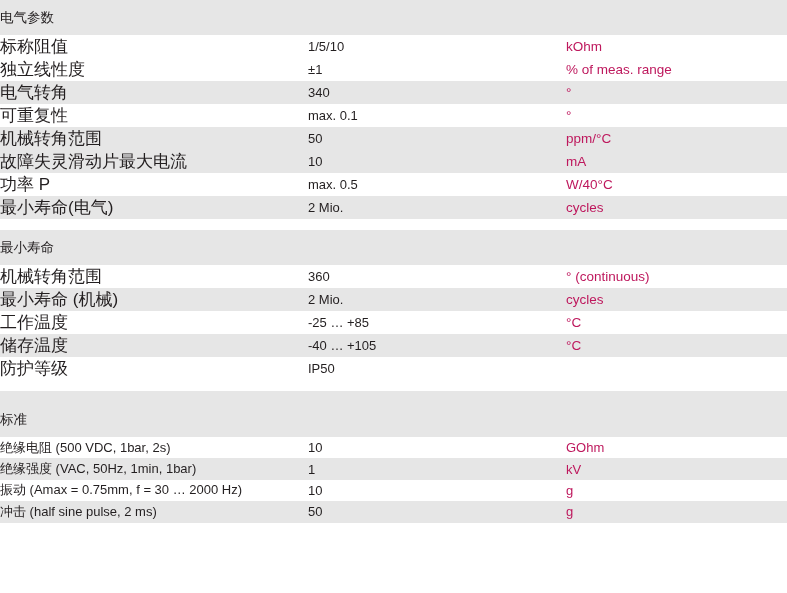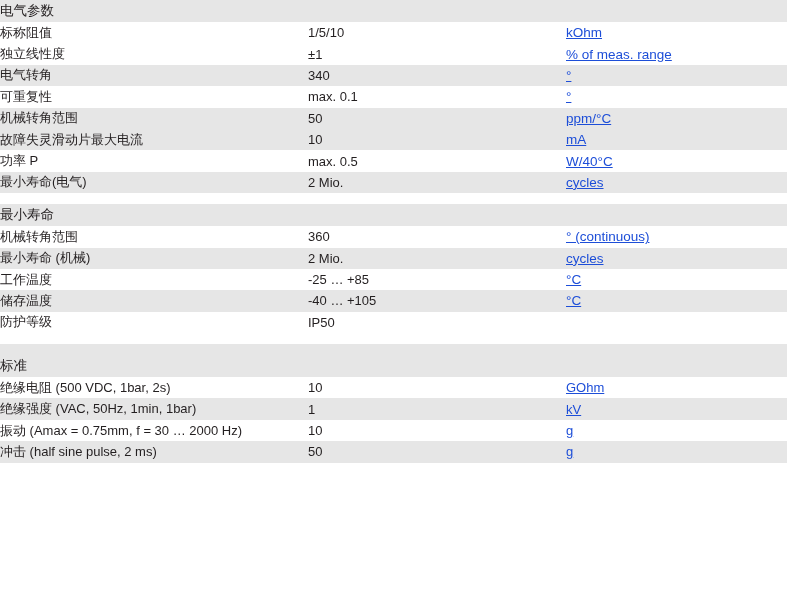--- a/index.html
+++ b/index.html
@@ -32,52 +32,51 @@
   }
   .col-label { width: 308px; }
   .col-value { width: 258px; }
   .col-unit  { width: 221px; }
 
   tr.row {
     height: 21.4px;
   }
   tr.section-head {
     background: #e6e6e6;
-    height: 22px;
+    height: 35px;
   }
   tr.row-shade {
     background: #e6e6e6;
   }
   tr.spacer-white {
     height: 11px;
     background: #ffffff;
   }
   tr.spacer-grey {
     height: 11px;
     background: #e6e6e6;
   }
 
   .cell-label {
     padding-left: 26px;
-    font-size: 13px;
+    font-size: 17px;
     color: #231f20;
     white-space: nowrap;
   }
   .cell-value {
     padding-left: 0px;
     font-size: 13px;
     color: #231f20;
     white-space: nowrap;
   }
   .cell-unit {
     padding-left: 0px;
     font-size: 13.5px;
-    color: #1d4ed8;
-    white-space: nowrap;
-    text-decoration: underline;
+    color: #be185d;
+    white-space: nowrap;
   }
   .section-title {
     padding-left: 26px;
     font-size: 13.5px;
     color: #231f20;
     white-space: nowrap;
   }
   .tall .cell-label,
   .tall .cell-value,
   .tall .cell-unit {

